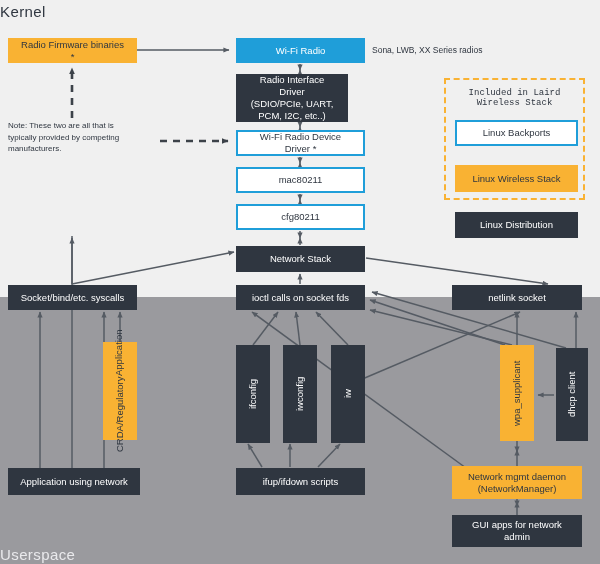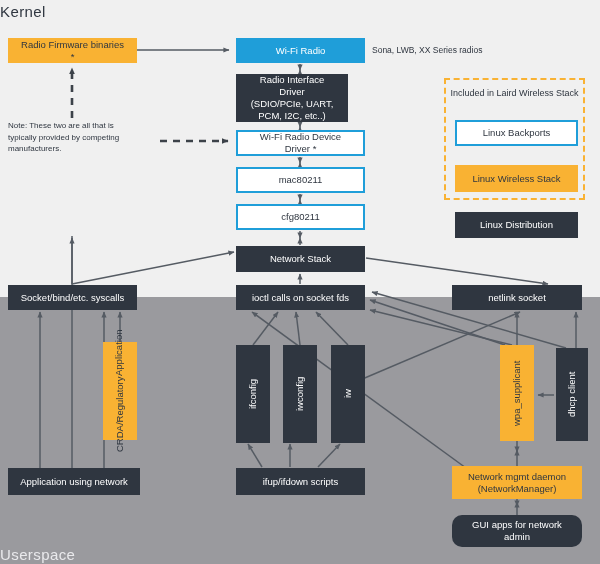--- a/index.html
+++ b/index.html
@@ -55,20 +55,21 @@
     position: absolute; font-size: 8px; color: #2f3640; line-height: 1.45;
     text-align: left; z-index: 3;
   }
   .sidelabel {
     position: absolute; font-size: 8.5px; color: #2f3640; z-index: 3; text-align: right;
   }
   .dashgroup {
     position: absolute;
     border: 2.5px dashed #f9b233;
     z-index: 1;
+    font-family: Liberation Mono, monospace;
   }
   .dashgroup-label {
     position: absolute; width: 100%; text-align: center;
     font-size: 9px; color: #2f3640; top: 8px;
   }
 </style>
 </head>
 <body>
 
 <div id="stage">
@@ -215,18 +216,18 @@
 
   <div class="node amber vertical" style="left:500px; top:345px; width:34px; height:96px;">wpa_supplicant</div>
 
   <div class="node dark vertical" style="left:556px; top:348px; width:32px; height:93px;">dhcp client</div>
 
   <div class="node amber" style="left:452px; top:466px; width:130px; height:33px; flex-direction:column;">
     <span>Network mgmt daemon</span>
     <span>(NetworkManager)</span>
   </div>
 
-  <div class="node dark" style="left:452px; top:515px; width:130px; height:32px; flex-direction:column;border-radius:10px;">
+  <div class="node dark" style="left:452px; top:515px; width:130px; height:32px; flex-direction:column;">
     <span>GUI apps for network</span>
     <span>admin</span>
   </div>
 
 </div>
 
 </body></html>

